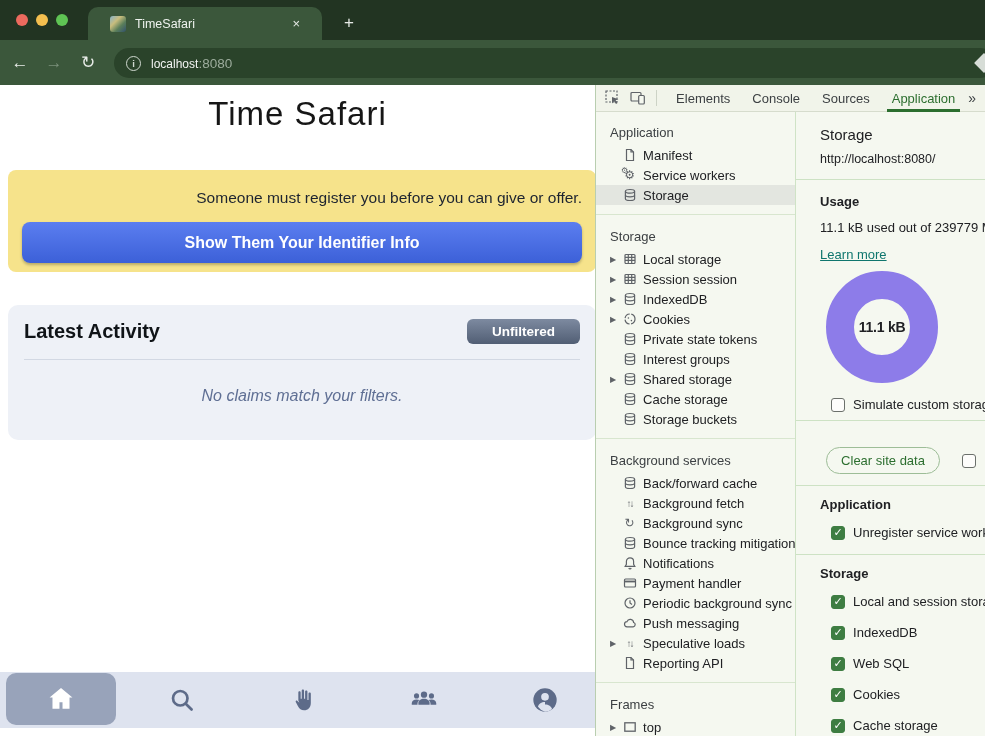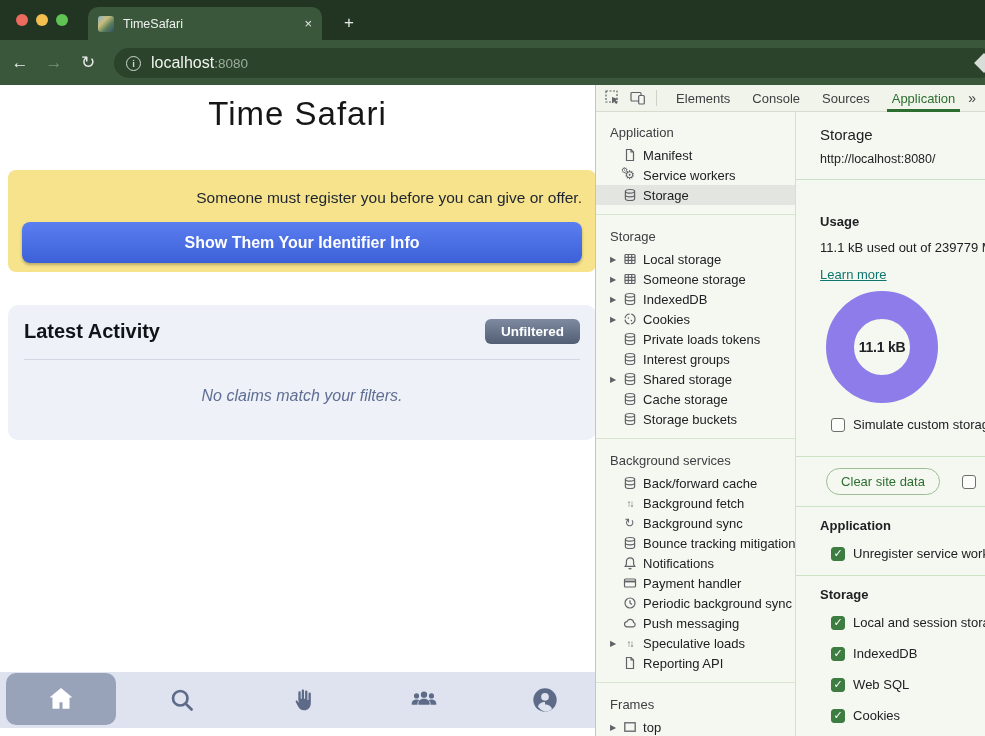--- a/index.html
+++ b/index.html
@@ -6,36 +6,36 @@
   html,body { width:985px; height:736px; overflow:hidden; background:#fff;
     font-family:"Liberation Sans", sans-serif; }
   #app { position:relative; width:985px; height:736px; overflow:hidden; }
 
   
   .titlebar { position:relative; height:40px; background:#223422; }
   .lights { position:absolute; left:16px; top:14px; display:flex; gap:8px; }
   .light { width:12px; height:12px; border-radius:50%; }
   .light.red{ background:#ec6a5e;} .light.yellow{ background:#f4bf4f;} .light.green{ background:#5fc454;}
   .tab { position:absolute; left:88px; top:7px; width:234px; height:33px; background:#3b573b;
-    border-radius:10px 10px 0 0; display:flex; align-items:center; padding:0 10px; gap:9px; }
+    border-radius:10px 10px 0 0; display:flex; align-items:center; padding:0 22px; gap:9px; }
   .favicon { width:16px; height:16px; border-radius:3px;
     background:linear-gradient(135deg,#86b3c9 0%,#c9bd7d 35%,#5a7e5a 65%,#32506e 100%); }
   .tab-title { color:#eef2ee; font-size:12.5px; flex:1; }
   .tab-close { color:#e6eae6; font-size:13px; cursor:default; }
   .newtab-btn { position:absolute; left:336px; top:10px; color:#e6eae6; font-size:17px; width:26px; height:26px;
     display:flex; align-items:center; justify-content:center; }
 
   .toolbar { position:relative; height:45px; background:#3b573b; display:flex; align-items:center; }
   .navbtn { color:#e8ece8; font-size:17px; width:28px; text-align:center; margin-left:6px; }
   .navbtn.fwd { color:#7b917b; }
   .urlbar { position:absolute; left:114px; top:8px; right:-10px; height:30px; background:#2a432a;
     border-radius:15px; display:flex; align-items:center; padding:0 12px; gap:10px; }
   .info-ic { width:15px; height:15px; border:1.4px solid #cfd8cf; border-radius:50%; color:#cfd8cf;
     font-size:9.5px; display:flex; align-items:center; justify-content:center; font-weight:bold; }
-  .url-host { color:#f2f4f2; font-size:16px;text-align:center; }
+  .url-host { color:#f2f4f2; font-size:12px;text-align:center; }
   .url-port { color:#9cac9c; font-size:13.5px; }
   .ext-part { position:absolute; right:-6px; top:16px; width:14px; height:14px; background:#d7ddd7;
     transform:rotate(45deg); }
 
   
   .content { display:flex; height:651px; }
   .page { width:606px; position:relative; background:#fff; overflow:hidden; }
   .devtools { width:397px; background:#f5f8f0; border-left:1px solid #b9ceb0; overflow:hidden;
     display:flex; flex-direction:column; color:#202124; }
 
@@ -46,21 +46,21 @@
     border-radius:8px; padding:14px; }
   .alert-msg { text-align:right; font-size:15.5px; color:#1d2430; margin-top:5px; }
   .alert-btn { display:block; width:560px; height:41px; margin:15px auto 0;
     background:linear-gradient(#5b7ef0,#3c60d8); border:none; border-radius:8px; color:#fff;
     font-size:16px; font-weight:bold; font-family:inherit; box-shadow:0 2px 3px rgba(0,0,0,.25); }
   .activity { position:absolute; left:8px; top:220px; width:588px; height:135px; background:#eef1f7;
     border-radius:10px; padding:14px 16px; }
   .activity-head { display:flex; align-items:center; justify-content:space-between; }
   .activity-title { font-size:20px; font-weight:bold; color:#101418; }
   .chip { background:linear-gradient(#7d8aa0,#515e74); color:#fff; font-size:13.5px; font-weight:bold;
-    padding:5px 16px; border-radius:6px; border:none; font-family:inherit; }
+    padding:5px 25px; border-radius:6px; border:none; font-family:inherit; }
   .activity-divider { height:1px; background:#d2d8e3; margin-top:15px; }
   .activity-empty { text-align:center; font-style:italic; color:#5f6f94; font-size:16px; margin-top:27px; }
 
   .bottomnav { position:absolute; left:0; top:587px; width:606px; height:56px; background:#dee3ef;
     display:flex; }
   .navcell { flex:1; display:flex; align-items:center; justify-content:center; }
   .home-btn { width:110px; height:52px; margin-top:-2px; background:#98a3ba; border-radius:10px;
     display:flex; align-items:center; justify-content:center; }
   .nav-ic { width:28px; height:28px; }
   .nav-ic svg { width:28px; height:28px; }
@@ -92,35 +92,35 @@
   .ic.gears::after { content:"⚙"; font-size:8px; position:absolute; left:-1px; top:-2px; }
   .ic.updown::before { content:"↑↓"; font-size:10px; letter-spacing:-2px; }
   .ic.sync::before { content:"↻"; font-size:12px; }
   .tsec-div { height:1px; background:#d8e6cf; margin:9px 0; }
 
   .dt-panel { flex:1; overflow:hidden; position:relative; }
   .panel-origin { padding:14px 0 0 24px; border-bottom:1px solid #cde2c4; height:68px; }
   .panel-title { font-size:15px; color:#202124; }
   .panel-url { font-size:12.5px; margin-top:9px; white-space:nowrap; }
   .usage-block { padding:14px 0 0 24px; }
-  .usage-head { font-size:13px; font-weight:bold;margin-top:20px; }
+  .usage-head { font-size:13px; font-weight:bold; }
   .usage-text { font-size:13px; margin-top:11px; white-space:nowrap; }
   .learn-more { font-size:13px; color:#0f766e; text-decoration:underline; margin-top:12px; display:inline-block; }
   .donut { width:112px; height:112px; border:28px solid #8d7ce9; border-radius:50%; margin:8px 0 0 6px;
     display:flex; align-items:center; justify-content:center; }
   .donut-label { font-size:14px; font-weight:bold; color:#202124; letter-spacing:-.2px; white-space:nowrap; }
   .cbrow { display:flex; align-items:center; gap:8px; font-size:13px; white-space:nowrap; }
   .cb { width:14px; height:14px; border:1.5px solid #6b706b; border-radius:3px; background:#fdfdfb;
     flex:0 0 14px; }
   .cb.checked { background:#3e7d42; border-color:#3e7d42; color:#fff; display:flex; align-items:center;
     justify-content:center; }
   .cb.checked::before { content:"✓"; font-size:11px; }
   .sim-row { margin:14px 0 0 11px; }
-  .clear-row { border-top:1px solid #cde2c4; border-bottom:1px solid #cde2c4; margin-top:24px;
-    padding:11px 0 11px 30px; display:flex; align-items:center; gap:22px; }
+  .clear-row { border-top:1px solid #cde2c4; border-bottom:1px solid #cde2c4; margin-top:8px;
+    padding:26px 0 11px 30px; display:flex; align-items:center; gap:22px; }
   .clear-btn { border:1px solid #9dbd97; background:transparent; color:#2c6e2f; font-size:13px;
     border-radius:14px; padding:5px 14px; font-family:inherit; white-space:nowrap; }
   .sec-block { padding:11px 0 14px 24px; border-bottom:1px solid #cde2c4; }
   .sec-head { font-size:13px; font-weight:bold; margin-bottom:13px; }
   .sec-block .cbrow { margin:0 0 16px 11px; }
   .sec-block .cbrow:last-child { margin-bottom:0; }
   .sec-block.last { border-bottom:none; }
 </style>
 </head>
 <body>
@@ -287,21 +287,21 @@
             <span>Local storage</span>
           </div>
           <div class="trow">
             <span class="exp on"></span>
             <span class="ic">
                 <svg viewBox="0 0 14 14" fill="none" stroke="#5f6368" stroke-width="1.2">
                   <rect x="2" y="2.5" width="10" height="9" rx="1"></rect>
                   <path d="M2 5.4h10M2 8.4h10M5.3 2.5v9M8.7 2.5v9"></path>
                 </svg>
               </span>
-            <span>Someone storage</span>
+            <span>Session session</span>
           </div>
           <div class="trow">
             <span class="exp on"></span>
             <span class="ic">
                 <svg viewBox="0 0 14 14" fill="none" stroke="#5f6368" stroke-width="1.2">
                   <ellipse cx="7" cy="3.3" rx="4.6" ry="1.8"></ellipse>
                   <path d="M2.4 3.3v7.4c0 1 2.1 1.8 4.6 1.8s4.6-.8 4.6-1.8V3.3"></path>
                   <path d="M2.4 7c0 1 2.1 1.8 4.6 1.8S11.6 8 11.6 7"></path>
                 </svg>
               </span>
@@ -320,21 +320,21 @@
           </div>
           <div class="trow">
             <span class="exp"></span>
             <span class="ic">
                 <svg viewBox="0 0 14 14" fill="none" stroke="#5f6368" stroke-width="1.2">
                   <ellipse cx="7" cy="3.3" rx="4.6" ry="1.8"></ellipse>
                   <path d="M2.4 3.3v7.4c0 1 2.1 1.8 4.6 1.8s4.6-.8 4.6-1.8V3.3"></path>
                   <path d="M2.4 7c0 1 2.1 1.8 4.6 1.8S11.6 8 11.6 7"></path>
                 </svg>
               </span>
-            <span>Private loads tokens</span>
+            <span>Private state tokens</span>
           </div>
           <div class="trow">
             <span class="exp"></span>
             <span class="ic">
                 <svg viewBox="0 0 14 14" fill="none" stroke="#5f6368" stroke-width="1.2">
                   <ellipse cx="7" cy="3.3" rx="4.6" ry="1.8"></ellipse>
                   <path d="M2.4 3.3v7.4c0 1 2.1 1.8 4.6 1.8s4.6-.8 4.6-1.8V3.3"></path>
                   <path d="M2.4 7c0 1 2.1 1.8 4.6 1.8S11.6 8 11.6 7"></path>
                 </svg>
               </span>

